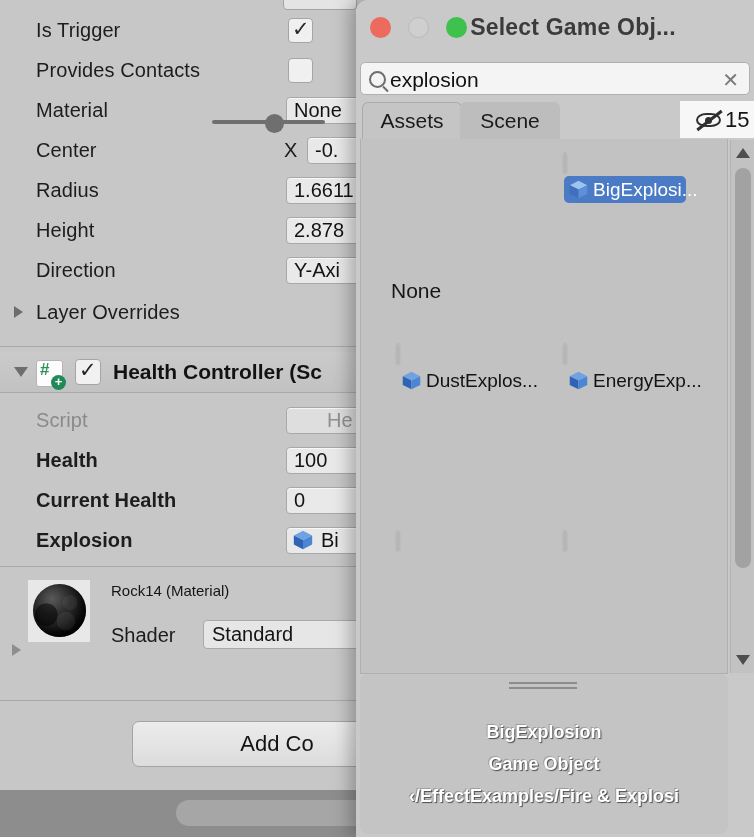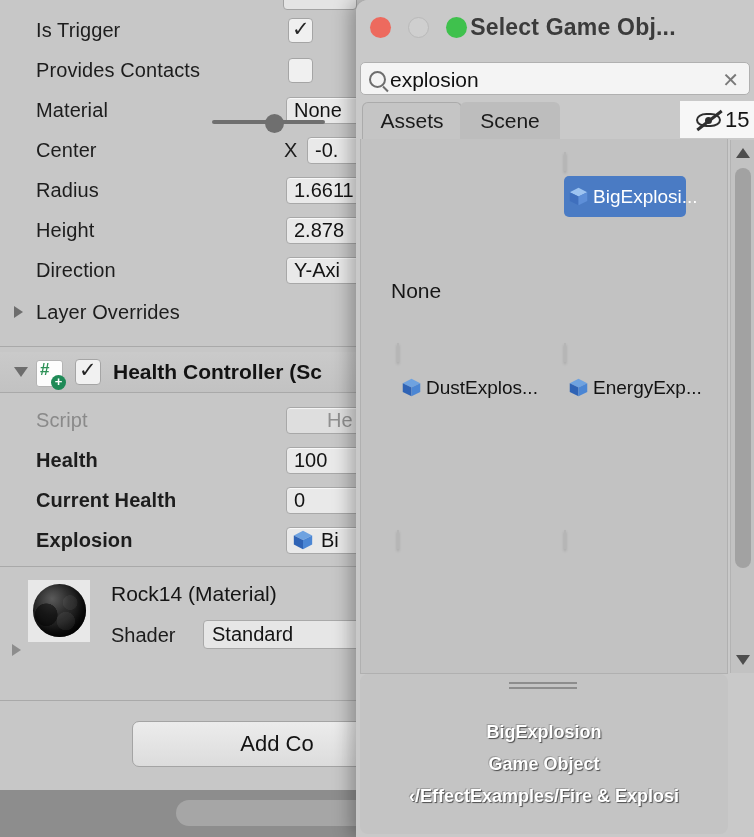--- a/index.html
+++ b/index.html
@@ -140,21 +140,21 @@
     box-shadow: inset -4px -5px 10px rgba(0,0,0,.85);
   }
   .mat-sphere::after {
     content: ""; position: absolute; inset: 0; border-radius: 50%;
     background:
       radial-gradient(circle at 62% 70%, rgba(255,255,255,.06) 0 18%, transparent 19%),
       radial-gradient(circle at 25% 58%, rgba(0,0,0,.5) 0 22%, transparent 23%),
       radial-gradient(circle at 70% 35%, rgba(255,255,255,.05) 0 14%, transparent 15%);
   }
   .mat-title {
-    position: absolute; left: 111px; top: 16px; font-size: 21px; color: #151515;
+    position: absolute; left: 111px; top: 16px; font-size: 15px; color: #151515;
   }
   .mat-shader-label {
     position: absolute; left: 111px; top: 58px; font-size: 20px; color: #1c1c1c;
   }
   .mat-shader-field {
     position: absolute; left: 203px; top: 54px; width: 180px; height: 29px;
     background: #e6e6e6; border: 1px solid #a9a9a9; border-radius: 4px;
     box-sizing: border-box; font-size: 20px; color: #141414;
     display: flex; align-items: center; padding-left: 8px; overflow: hidden;
     white-space: nowrap;
@@ -276,21 +276,21 @@
     box-sizing: border-box; overflow: hidden;
   }
   .tile { position: absolute; width: 122px; }
   .tile .thumb {
     width: 122px; height: 122px; background: #545454;
     border: 1px solid #b6b6b6; box-sizing: border-box;
     box-shadow: 0 2px 3px rgba(0,0,0,.18);
   }
   .tile.selected .thumb { background: #474d5a; }
   .tile .caption {
-    margin-top: 5px; height: 41px; display: flex; align-items: center;
+    margin-top: 5px; height: 27px; display: flex; align-items: center;
     gap: 4px; font-size: 19px; color: #131313; white-space: nowrap;
     padding: 0 4px; border-radius: 5px; box-sizing: border-box;
   }
   .tile.selected .caption { background: #4a7bc4; color: #ffffff; }
   .cube-ico { width: 21px; height: 21px; flex: 0 0 21px; }
   .none-tile {
     position: absolute; left: 30px; top: 140px;
     font-size: 21px; color: #161616;
   }
 

